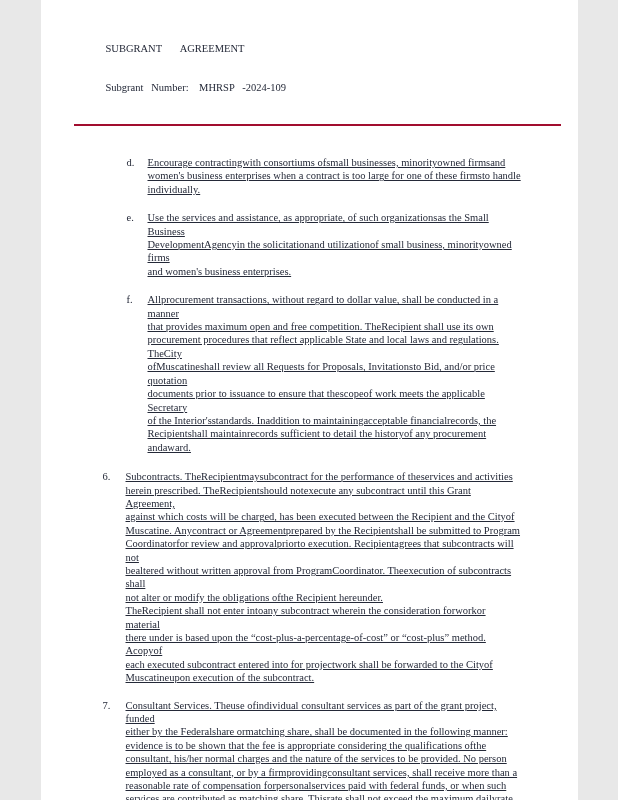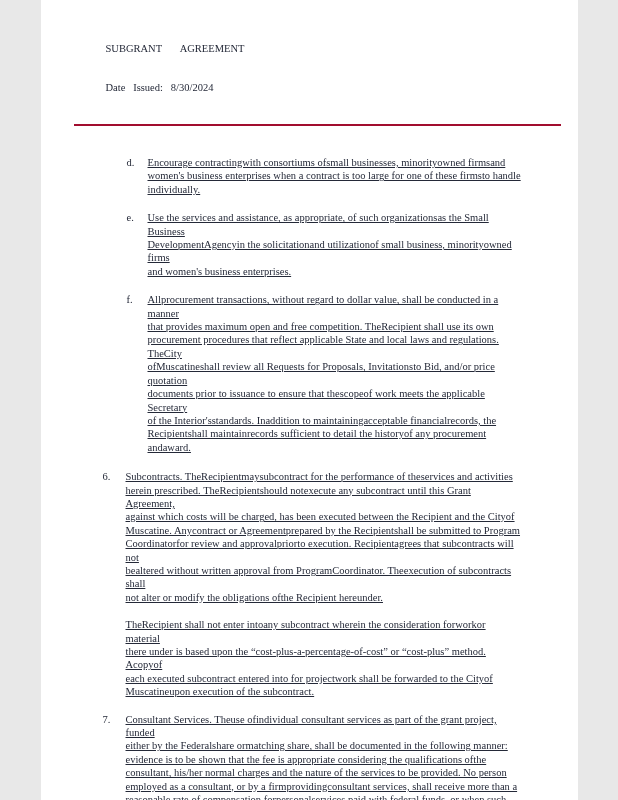--- a/index.html
+++ b/index.html
@@ -40,33 +40,33 @@
   }
   .txt, .para { white-space: pre-line; display: block; text-decoration: underline; }
   .litem { position: relative; }
   .lettered { margin-left: 22px; }
   .lettered > .marker { position: absolute; left: -21px; top: 0; }
   .numbered > .marker { position: absolute; left: -23px; top: 0; }
   .block-d { margin-top: 30px; }
   .block-e { margin-top: 15px; }
   .block-f { margin-top: 15px; }
   .block-6 { margin-top: 16px; }
-  .para    { margin-top: 14px; }
+  .para    { margin-top: 0; }
   .block-7 { margin-top: 14px; }
   a.doc-link { color: var(--link); text-decoration: none; cursor: pointer; }
   a.doc-link .link-line-2 { text-decoration: underline; }
 </style>
 </head>
 <body style="--rule: #a10d2e; --link: #0563c1; --ink: #242938; --paper: #ffffff;">
 
 <div class="page">
 
   <div class="header">
     <div>SUBGRANT       AGREEMENT</div>
-    <div>Date   Issued:   8/30/2024</div>
+    <div>Subgrant   Number:    MHRSP   -2024-109</div>
   </div>
 
   <div class="rule"></div>
 
   <div class="body">
 
     <div class="litem lettered block-d">
         <span class="marker">d.</span>
         <span class="txt">Encourage contractingwith consortiums ofsmall businesses, minorityowned firmsand
 women's business enterprises when a contract is too large for one of these firmsto handle

